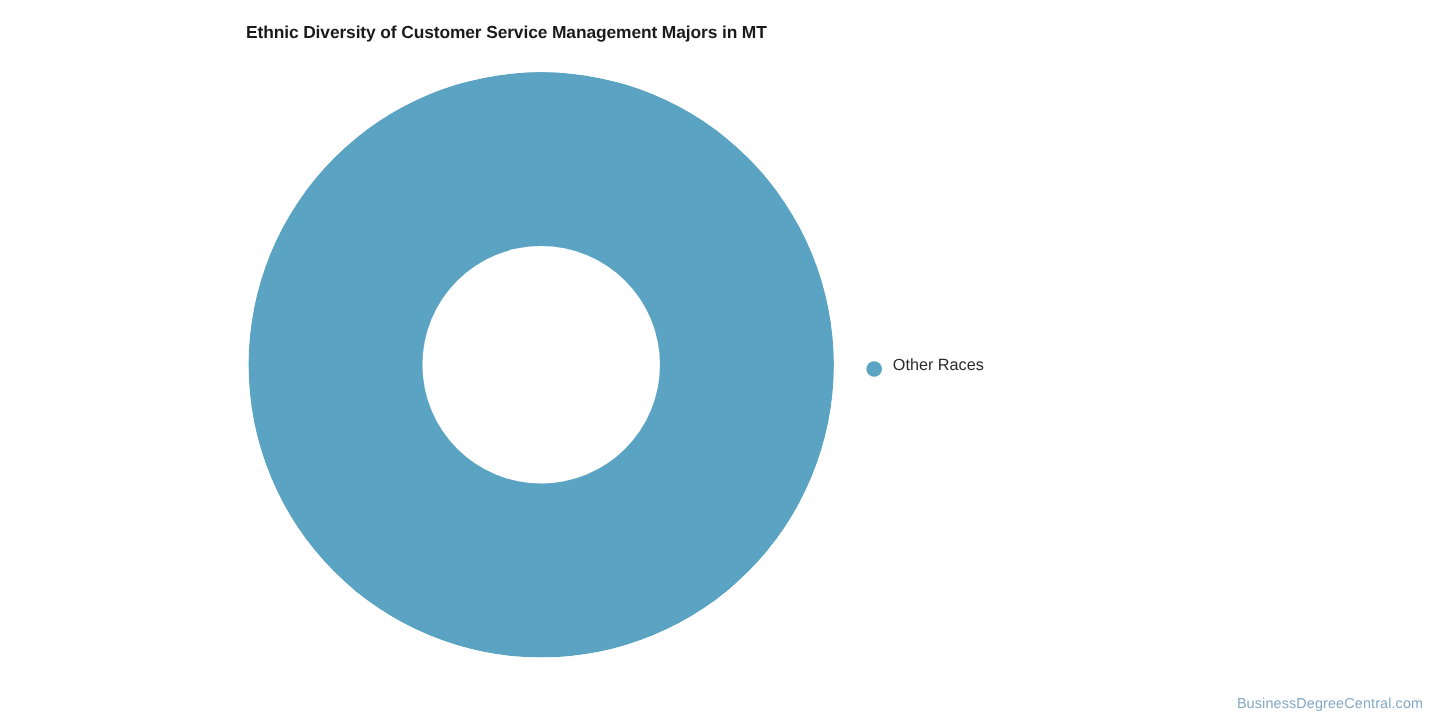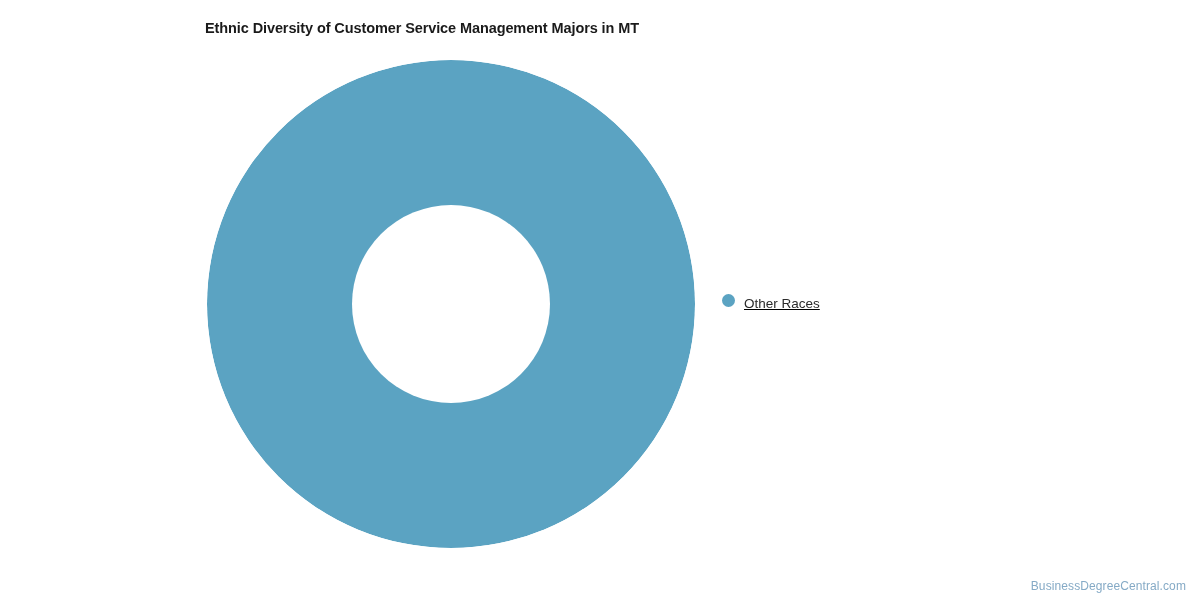--- a/index.html
+++ b/index.html
@@ -57,24 +57,23 @@
   #legend {
     position: absolute;
     left: 722px;
     top: 294px;
     display: flex;
     align-items: center;
     height: 20px;
   }
   .legend-item {
     display: flex;
-    align-items: flex-start;
+    align-items: flex-end;
     height: 20px;
     white-space: nowrap;
-    text-decoration: underline;
   }
   .legend-swatch {
     width: 13px;
     height: 13px;
     border-radius: 50%;
     flex: 0 0 auto;
     display: block;
   }
   .legend-label {
     margin-left: 9px;

